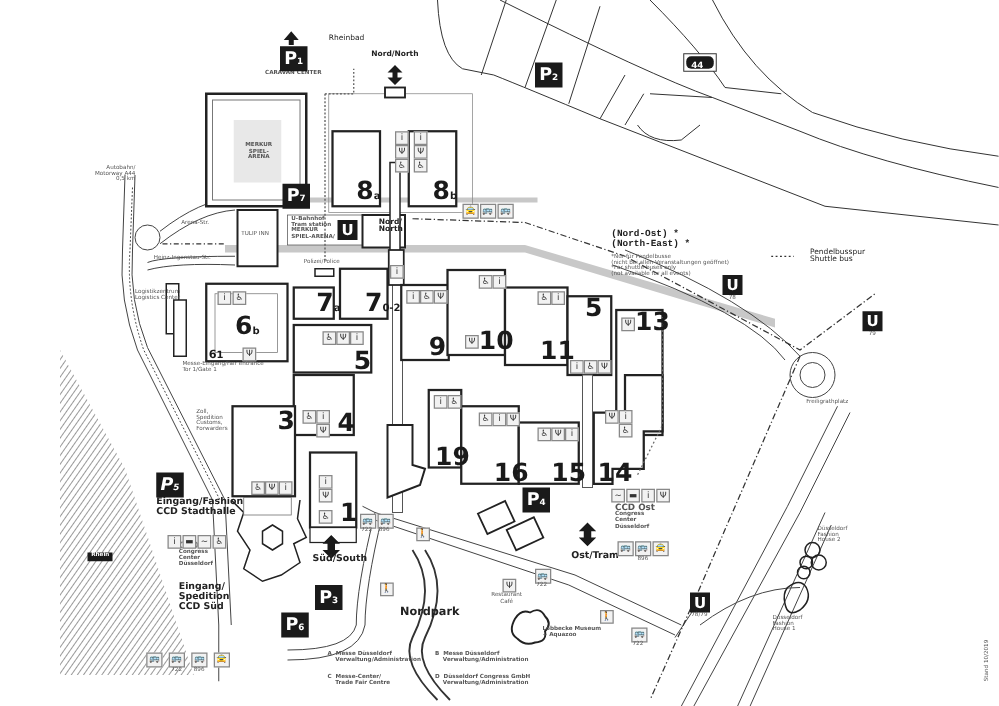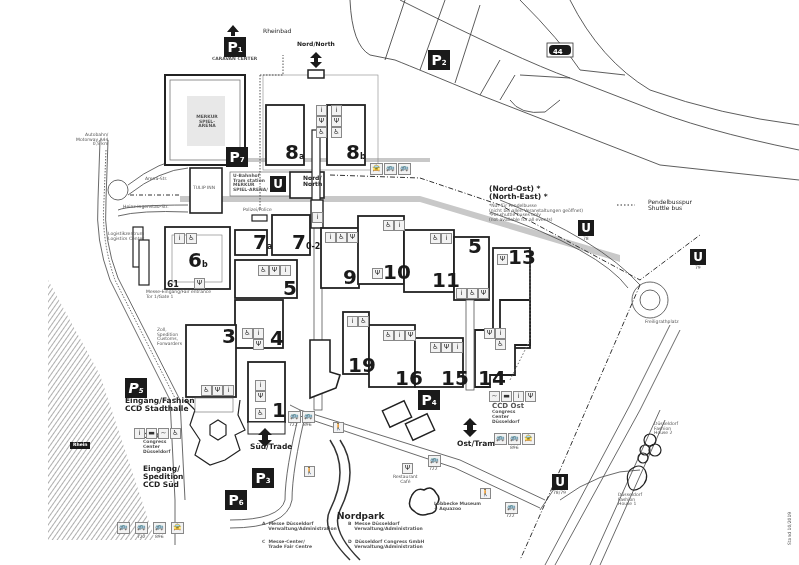--- a/index.html
+++ b/index.html
@@ -194,21 +194,21 @@
   <div>Messe-Eingang/Fair entrance</div>
     <div>Tor 1/Gate 1</div>
 </div>
 <div class="lbl tiny" style="left:157px;top:328px;">
   <div>Zoll,</div>
     <div>Spedition</div>
     <div>Customs,</div>
     <div>Forwarders</div>
 </div>
 
-<div class="lbl med bold" style="left:489px;top:185px;">
+<div class="lbl med bold" style="left:489px;top:185px;font-family:Liberation Mono, monospace;">
   <div>(Nord-Ost) *</div>
     <div>(North-East) *</div>
 </div>
 <div class="lbl tiny" style="left:489px;top:204px;">
   <div>*Nur für Pendelbusse</div>
     <div>(nicht bei allen Veranstaltungen geöffnet)</div>
     <div>*For shuttle buses only</div>
     <div>(not available for all events)</div>
 </div>
 <div class="lbl small" style="left:648px;top:199px;">
@@ -233,29 +233,29 @@
     <div>Congress</div>
     <div>Center</div>
     <div>Düsseldorf</div>
 </div>
 <div class="lbl med bold" style="left:143px;top:465px;">
   <div>Eingang/</div>
     <div>Spedition</div>
     <div>CCD Süd</div>
 </div>
 <div class="lbl tiny bold" style="left:70px;top:442px;background:#1a1a1a;color:#fff;padding:1px 3px;">Rhein</div>
-<div class="lbl med bold" style="left:250px;top:443px;">Süd/Trade</div>
+<div class="lbl med bold" style="left:250px;top:443px;">Süd/South</div>
 <div class="lbl med bold" style="left:457px;top:440px;">Ost/Tram</div>
 <div class="lbl tiny bold" style="left:492px;top:403px;">
   <div style="font-size:7px">CCD Ost</div>
     <div>Congress</div>
     <div>Center</div>
     <div>Düsseldorf</div>
 </div>
-<div class="lbl bold" style="left:337px;top:486px;font-size:9px;margin-top:26px;">Nordpark</div>
+<div class="lbl bold" style="left:320px;top:486px;font-size:9px;">Nordpark</div>
 <div class="lbl tiny" style="left:393px;top:475px;text-align:center;">
   <div>Restaurant</div>
     <div>Café</div>
 </div>
 <div class="lbl tiny bold" style="left:434px;top:502px;">
   <div>Löbbecke Museum</div>
     <div>+ Aquazoo</div>
 </div>
 <div class="lbl tiny" style="left:654px;top:422px;">
   <div>Düsseldorf</div>

